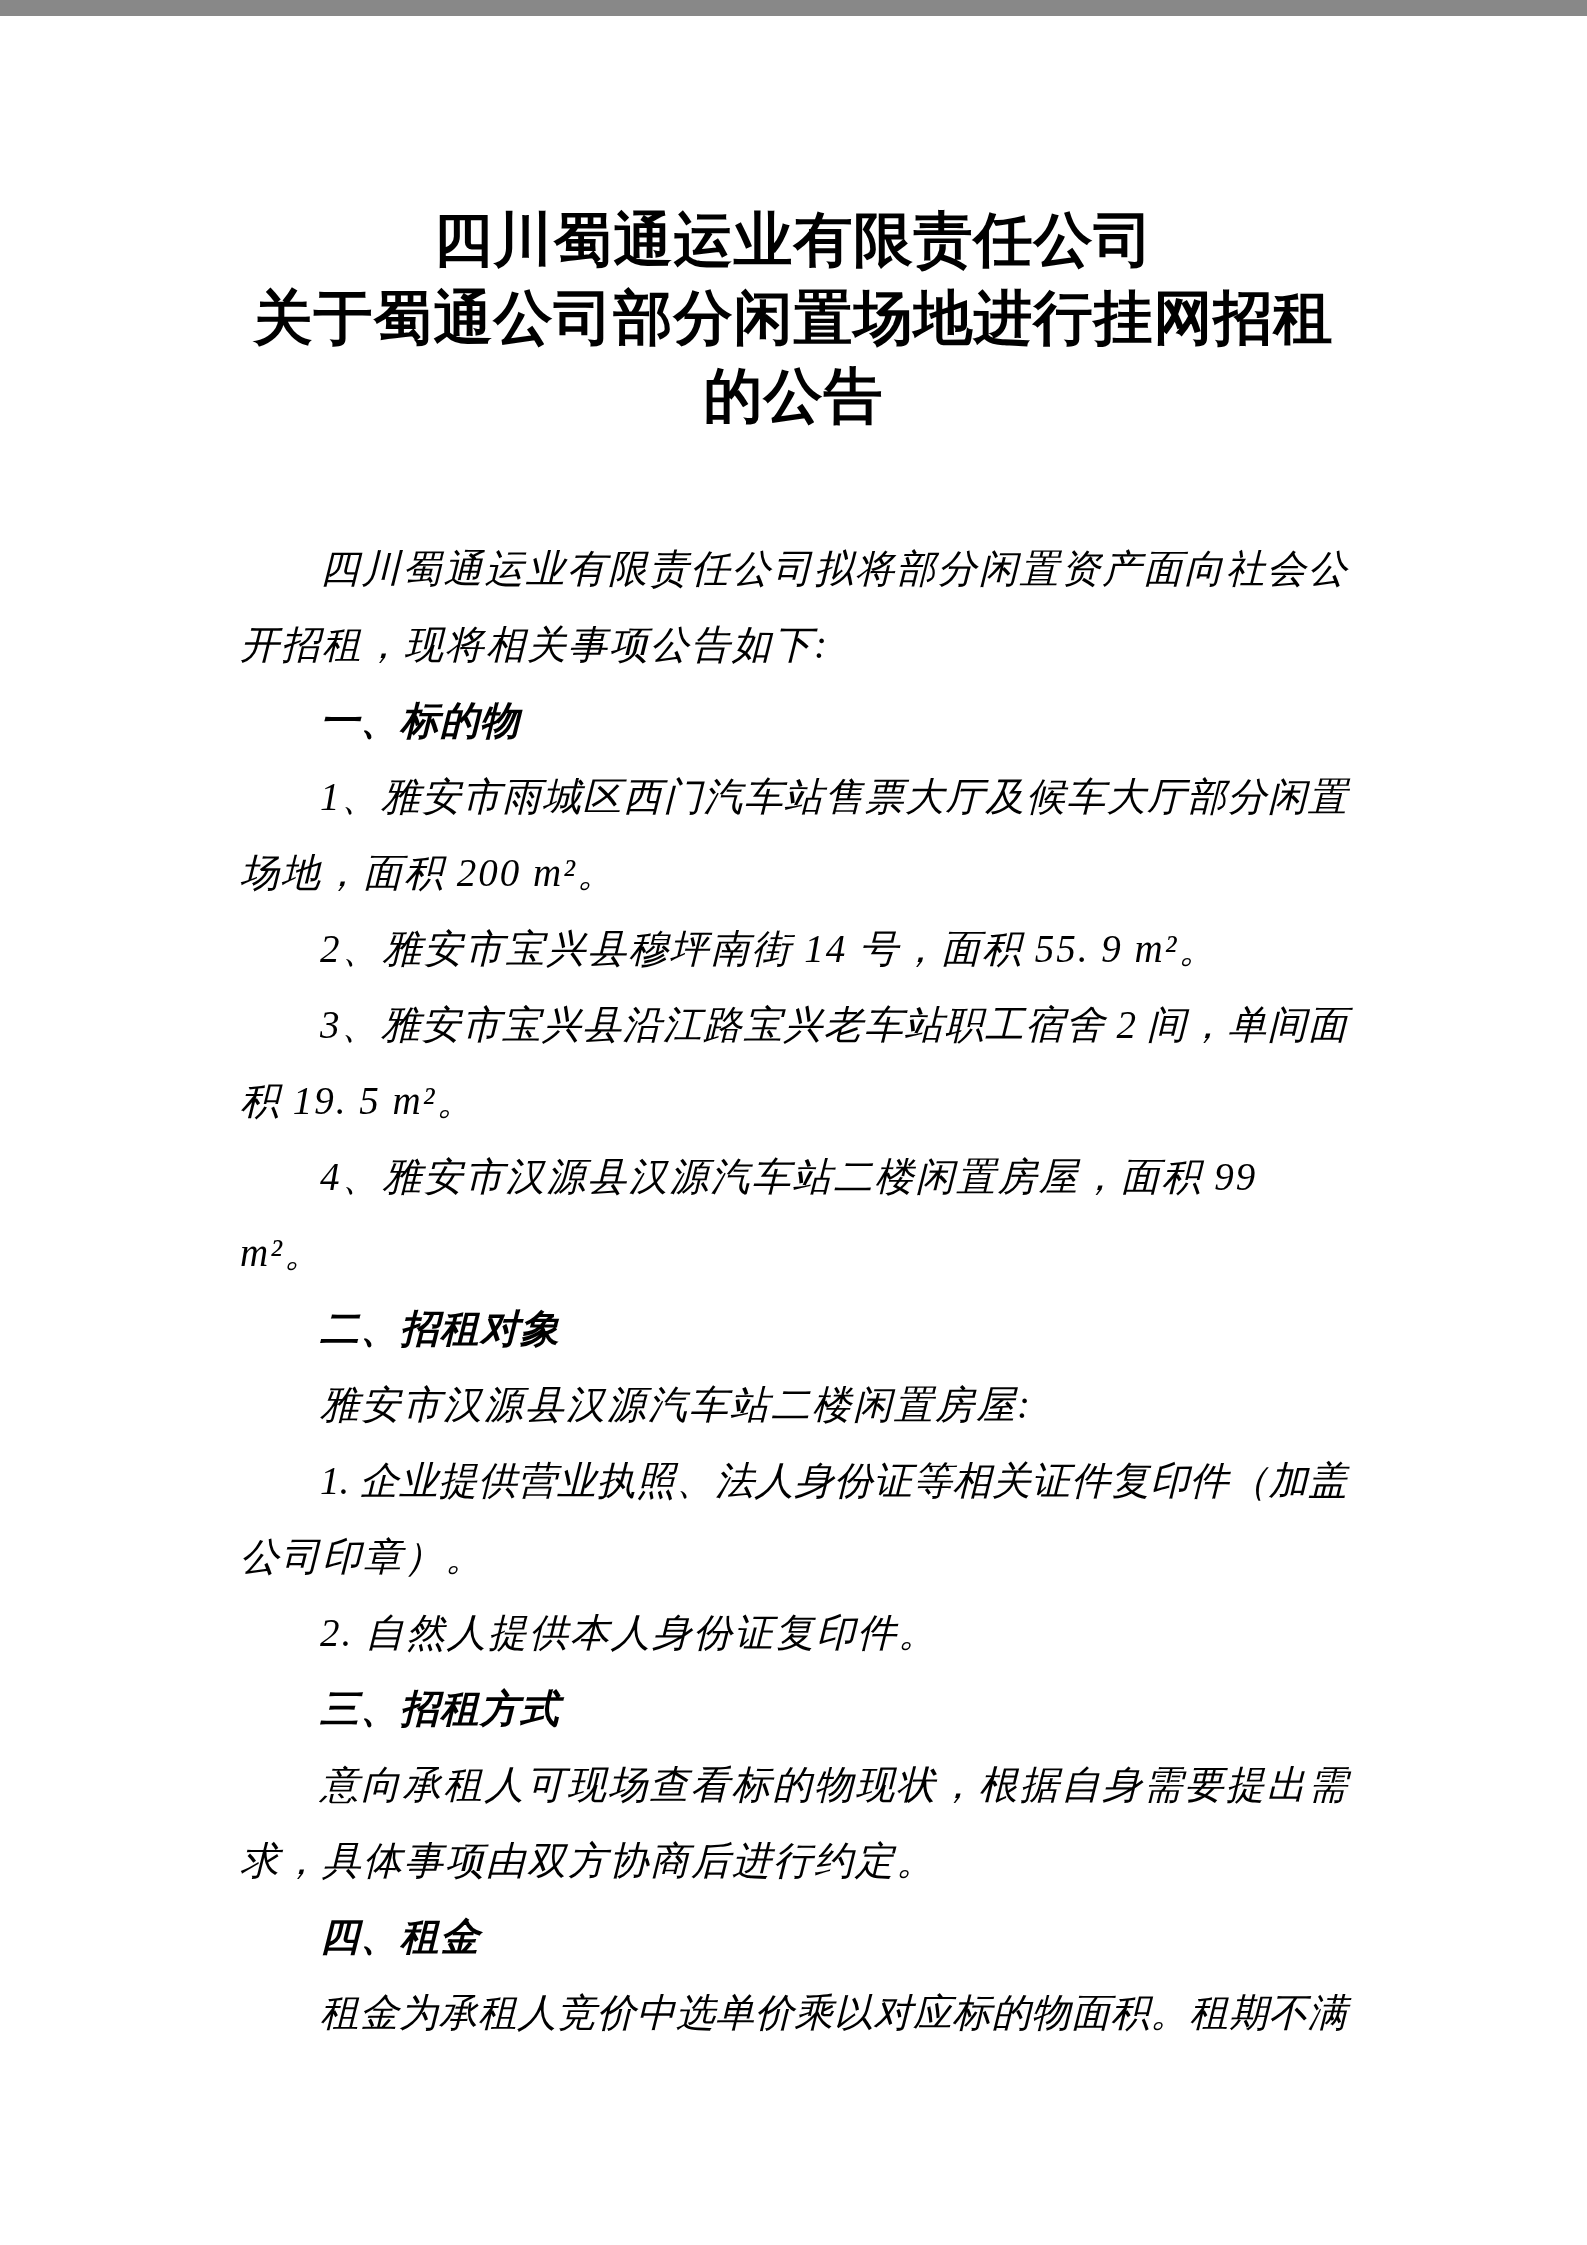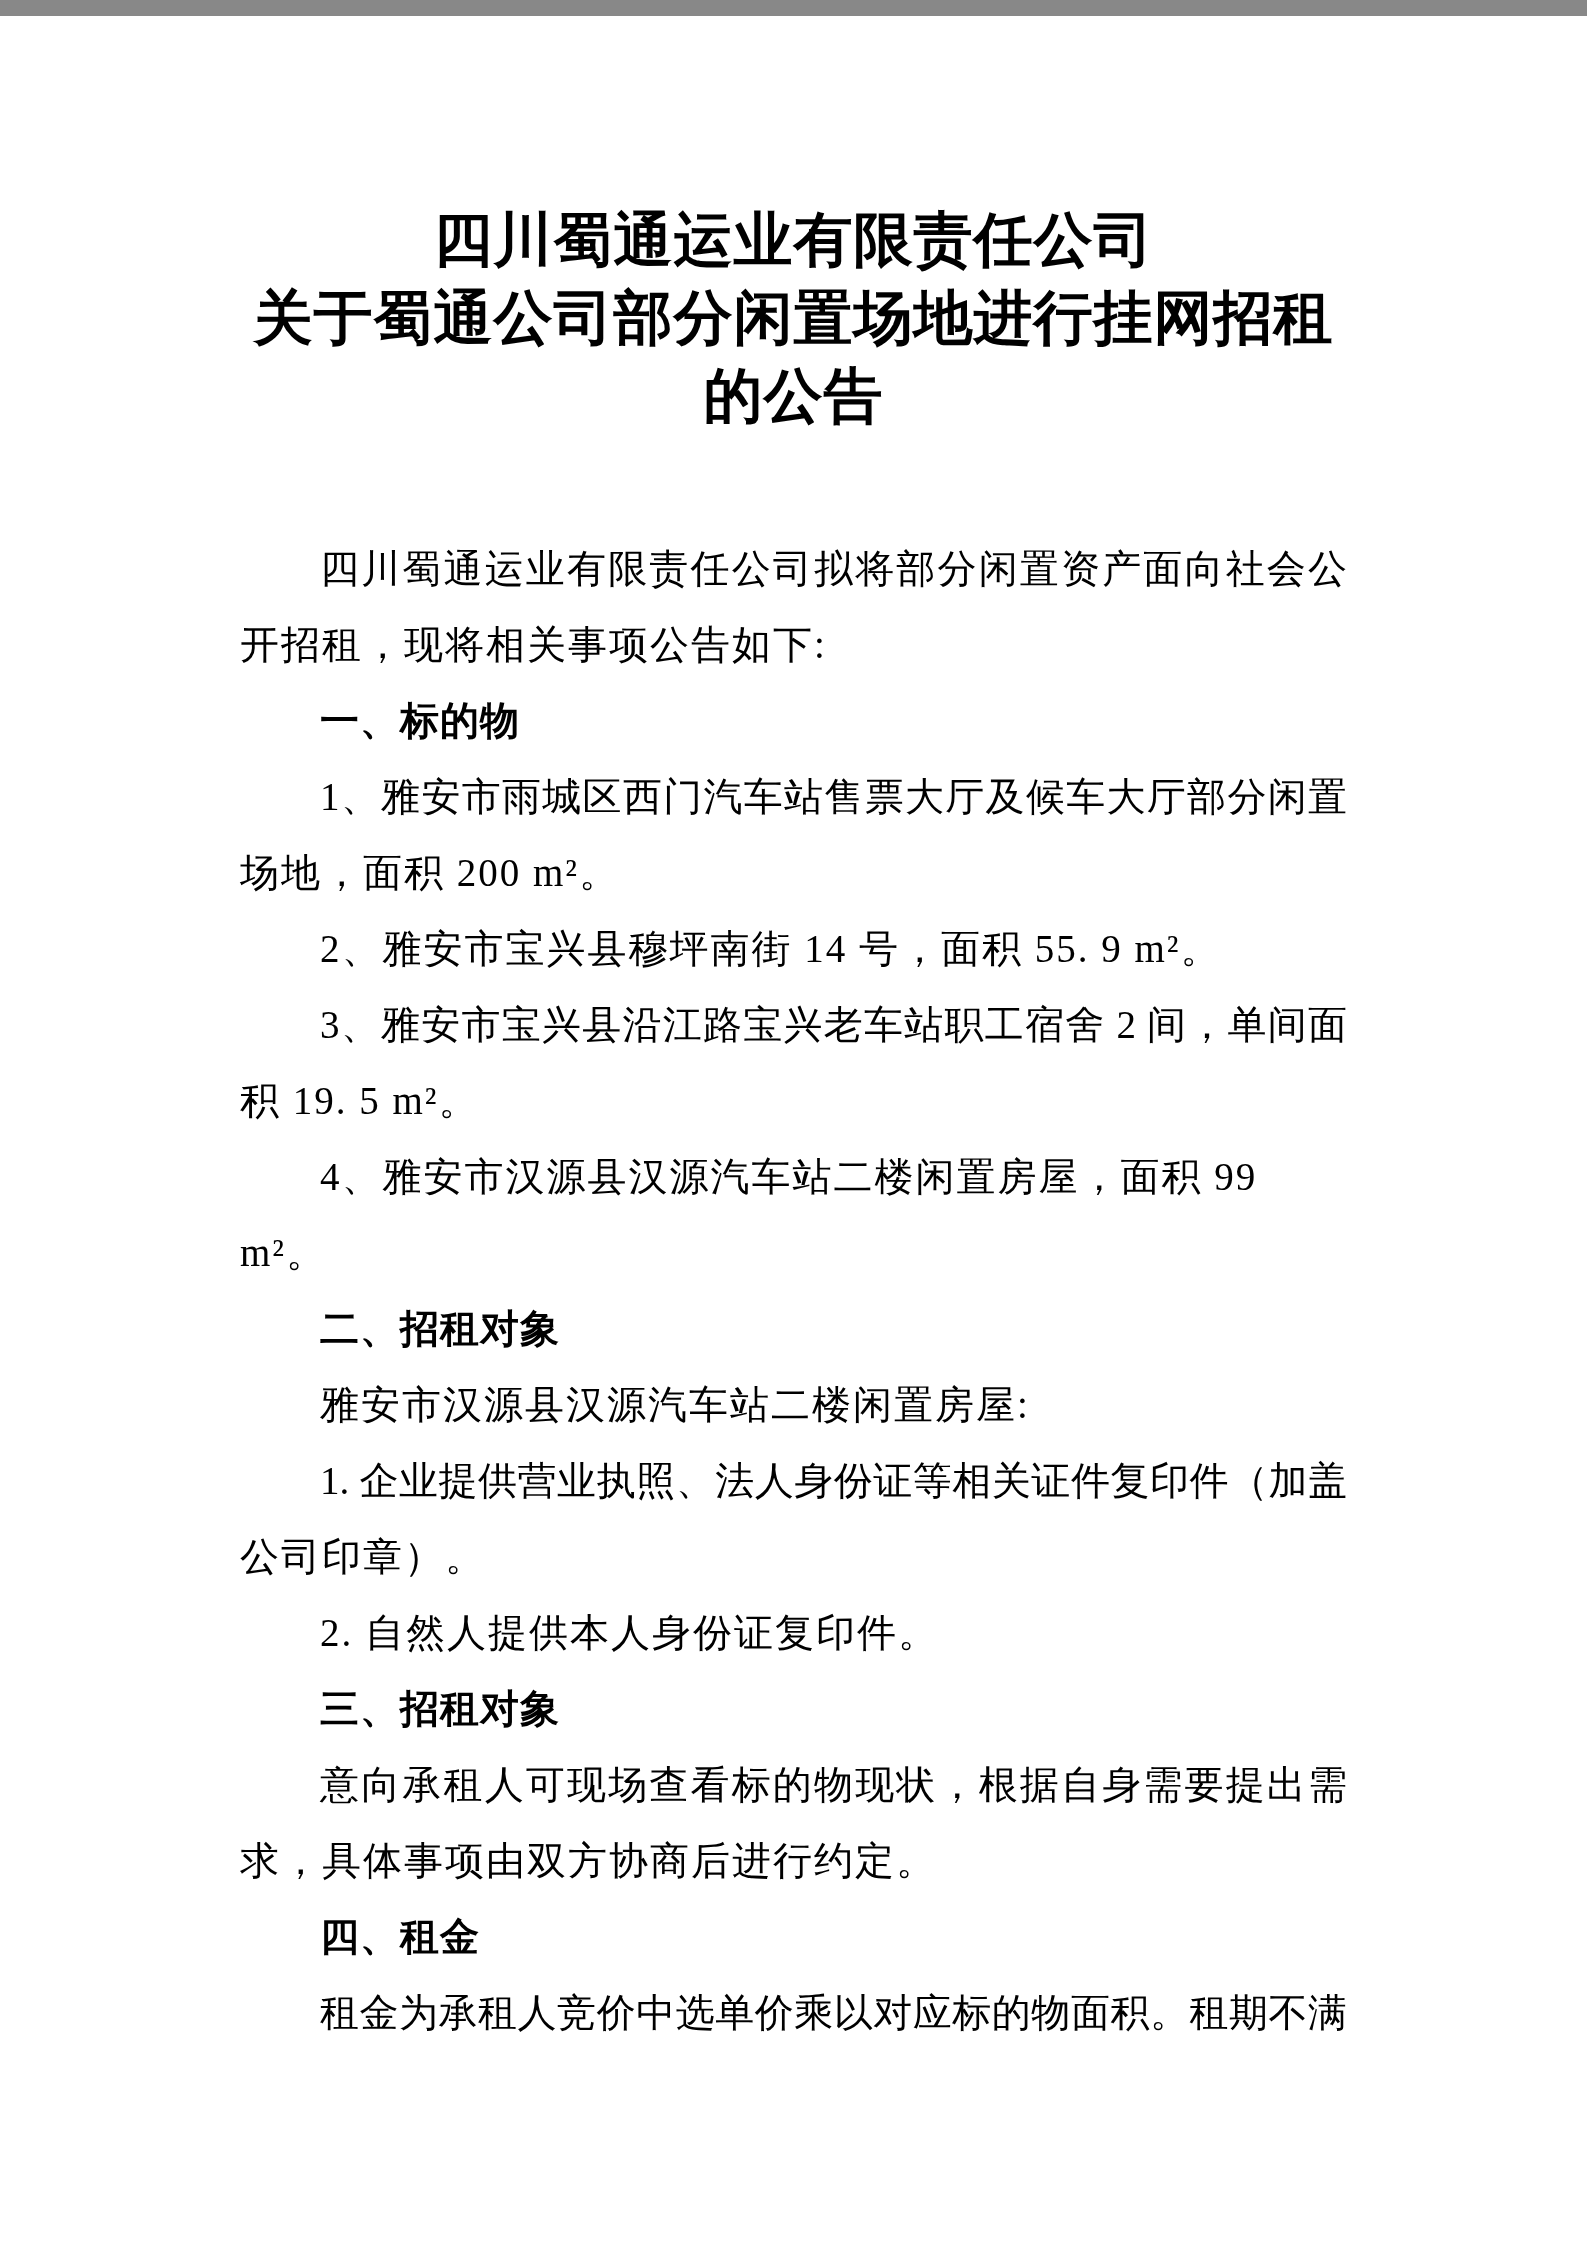--- a/index.html
+++ b/index.html
@@ -29,20 +29,21 @@
   .doc-body {
     width: 1107px;
     margin: 96px auto 0 auto;
     font-size: 39px;
     line-height: 76px;
   }
   .line {
     letter-spacing: 2px;
     white-space: pre-wrap;
     text-align: left;
+    font-style: italic;
   }
   .line.indent {
     text-indent: 80px;
   }
   .line.full {
     letter-spacing: 0;
     text-align: justify;
     text-align-last: justify;
   }
   .line.heading {
@@ -70,20 +71,20 @@
     <div class="line">场地，面积 200 m²。</div>
     <div class="line indent">2、雅安市宝兴县穆坪南街 14 号，面积 55. 9 m²。</div>
     <div class="line indent full">3、雅安市宝兴县沿江路宝兴老车站职工宿舍 2 间，单间面</div>
     <div class="line">积 19. 5 m²。</div>
     <div class="line indent">4、雅安市汉源县汉源汽车站二楼闲置房屋，面积 99 m²。</div>
     <div class="line indent heading">二、招租对象</div>
     <div class="line indent">雅安市汉源县汉源汽车站二楼闲置房屋:</div>
     <div class="line indent full">1. 企业提供营业执照、法人身份证等相关证件复印件（加盖</div>
     <div class="line">公司印章）。</div>
     <div class="line indent">2. 自然人提供本人身份证复印件。</div>
-    <div class="line indent heading">三、招租对象</div>
+    <div class="line indent heading">三、招租方式</div>
     <div class="line indent full">意向承租人可现场查看标的物现状，根据自身需要提出需</div>
     <div class="line">求，具体事项由双方协商后进行约定。</div>
     <div class="line indent heading">四、租金</div>
     <div class="line indent full">租金为承租人竞价中选单价乘以对应标的物面积。租期不满</div>
   </div>
 
 </div>
 
 </body></html>

